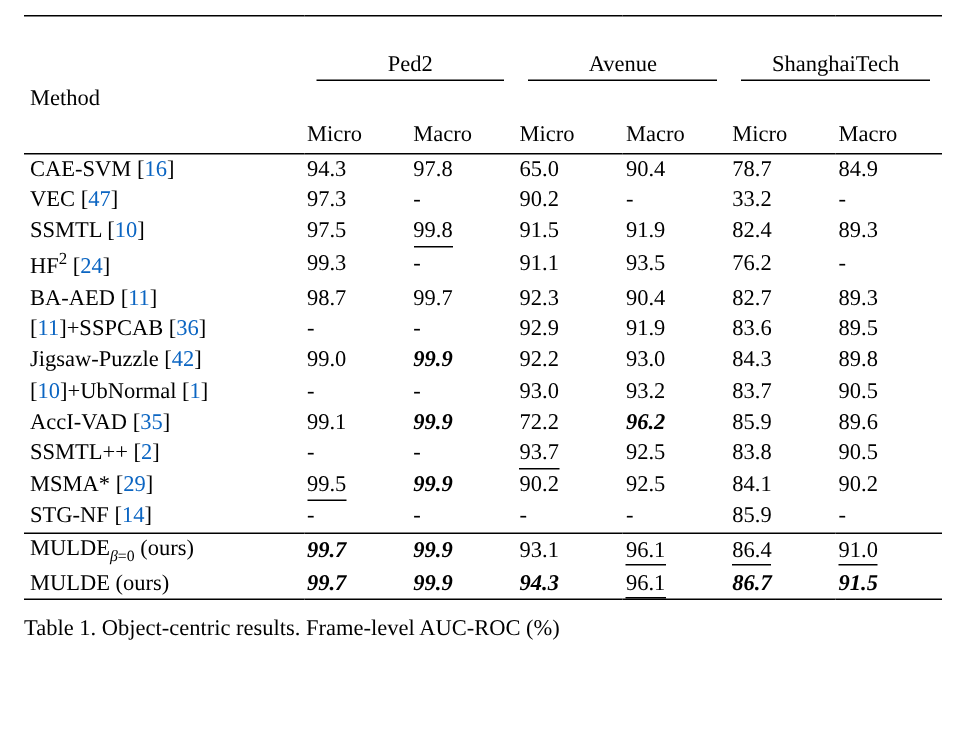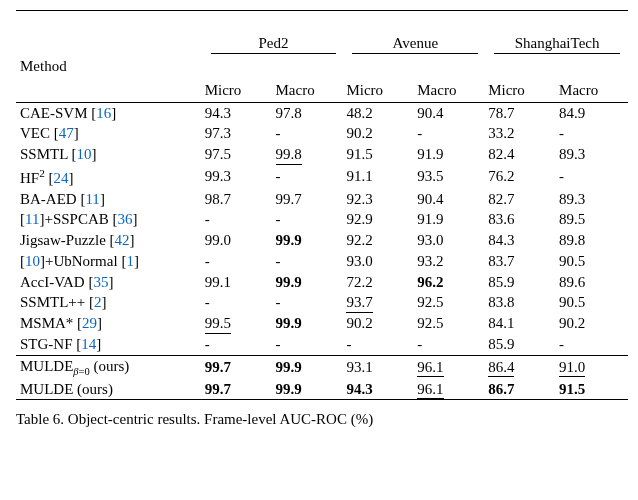--- a/index.html
+++ b/index.html
@@ -45,21 +45,21 @@
     margin:0 4px 2px 4px;
   }
   .grphdr{
     text-align:center;
     padding-bottom:0;
   }
   .subhdr{
     padding-top:2px;
     padding-bottom:4px;
   }
-  .b{font-weight:bold;}
+  .b{font-weight:bold;font-style:italic;}
   .u{
     position:relative;
     display:inline-block;
   }
   .u::after{
     content:"";
     position:absolute;
     left:0;right:0;
     bottom:-1px;
     border-bottom:0.8px solid var(--ink);
@@ -114,21 +114,21 @@
       <th class="subhdr num">Micro</th>
       <th class="subhdr num">Macro</th>
     </tr>
   </tbody>
 
   <tbody id="rows-main" class="tight">
         <tr class="midrule">
           <td class="methodcell">CAE-SVM <span>[<a class="cite" href="#">16</a>]</span></td>
           <td class="num">94.3</td>
           <td class="num">97.8</td>
-          <td class="num">48.2</td>
+          <td class="num">65.0</td>
           <td class="num">90.4</td>
           <td class="num">78.7</td>
           <td class="num">84.9</td>
         </tr>
         <tr>
           <td class="methodcell">VEC <span>[<a class="cite" href="#">47</a>]</span></td>
           <td class="num">97.3</td>
           <td class="num">-</td>
           <td class="num">90.2</td>
           <td class="num">-</td>
@@ -242,15 +242,15 @@
           <td class="num"><span class="b">99.9</span></td>
           <td class="num"><span class="b">94.3</span></td>
           <td class="num"><span class="u">96.1</span></td>
           <td class="num"><span class="b">86.7</span></td>
           <td class="num"><span class="b">91.5</span></td>
         </tr>
       </tbody>
 </table>
 
 <div class="cap">
-  <span id="cap-pre">Table 6. </span><span id="cap-frag">Object-centric results. Frame-level AUC-ROC (%)</span>
+  <span id="cap-pre">Table 1. </span><span id="cap-frag">Object-centric results. Frame-level AUC-ROC (%)</span>
 </div>
 </div>
 
 </body></html>

